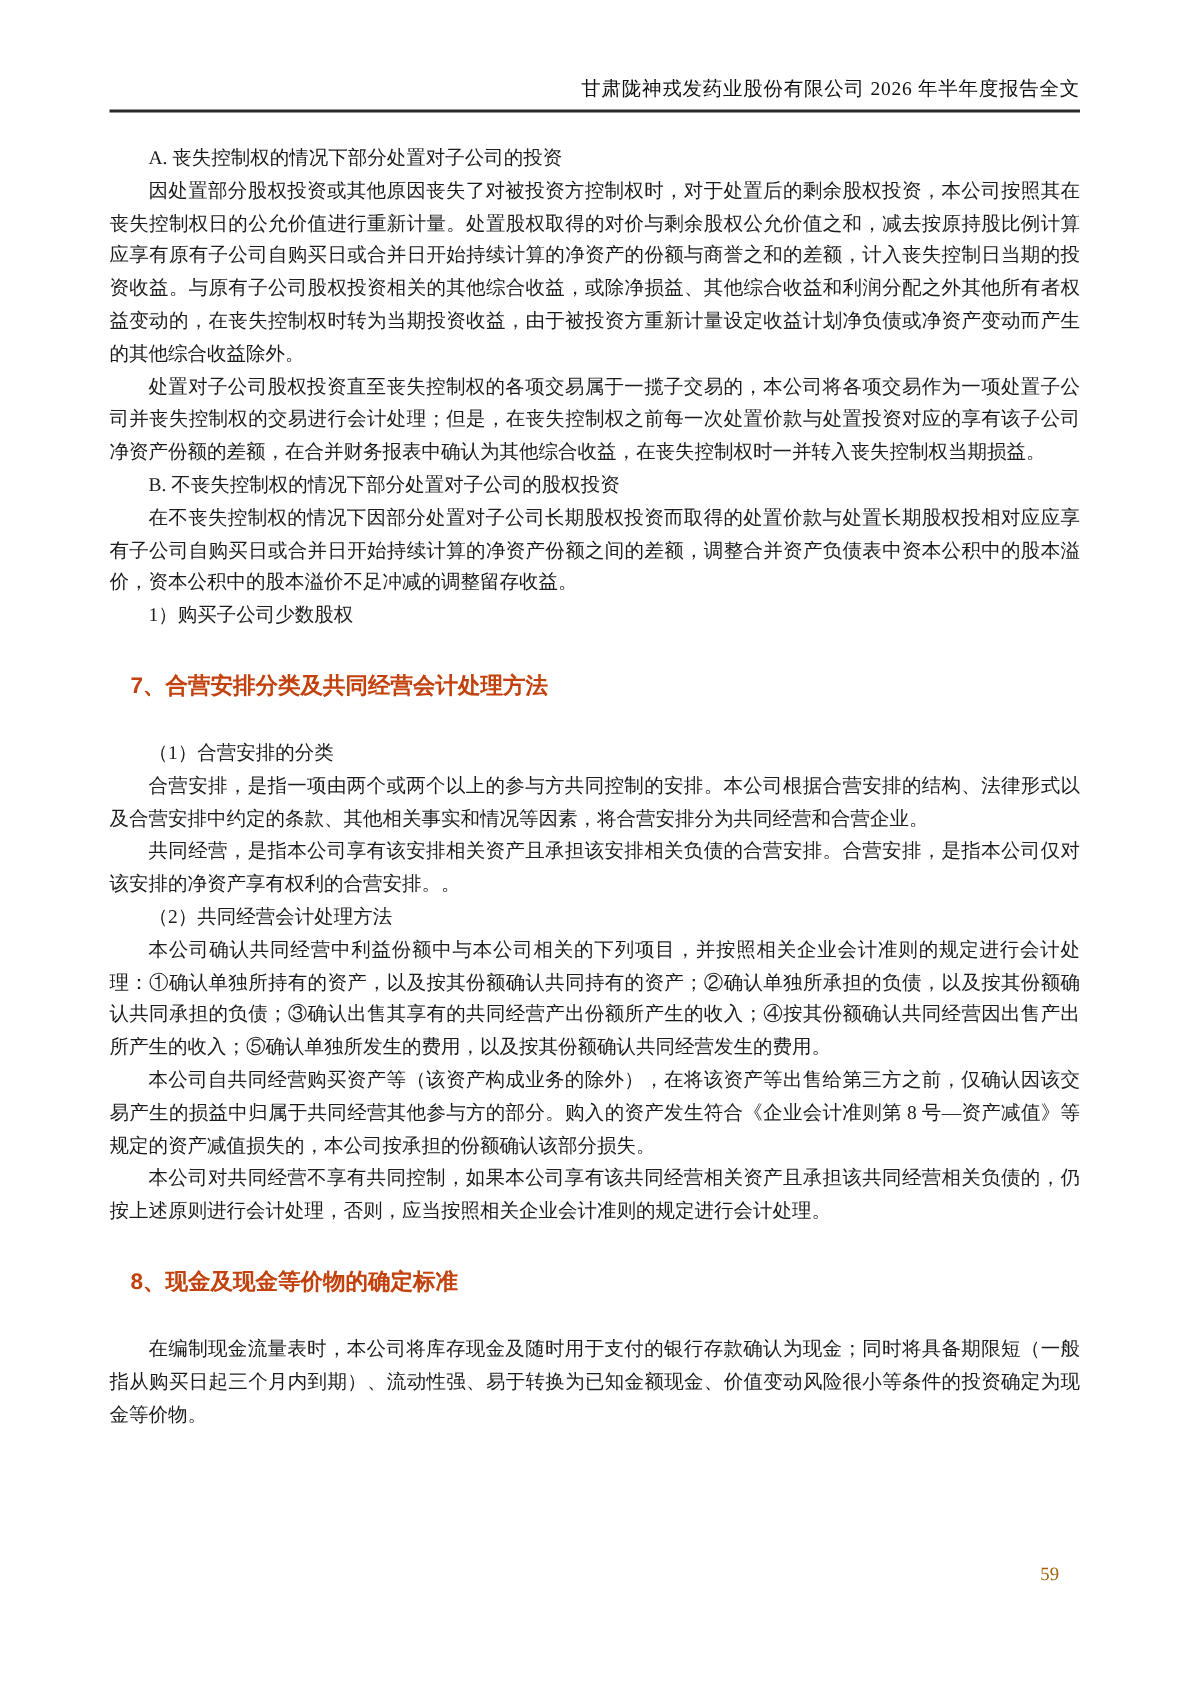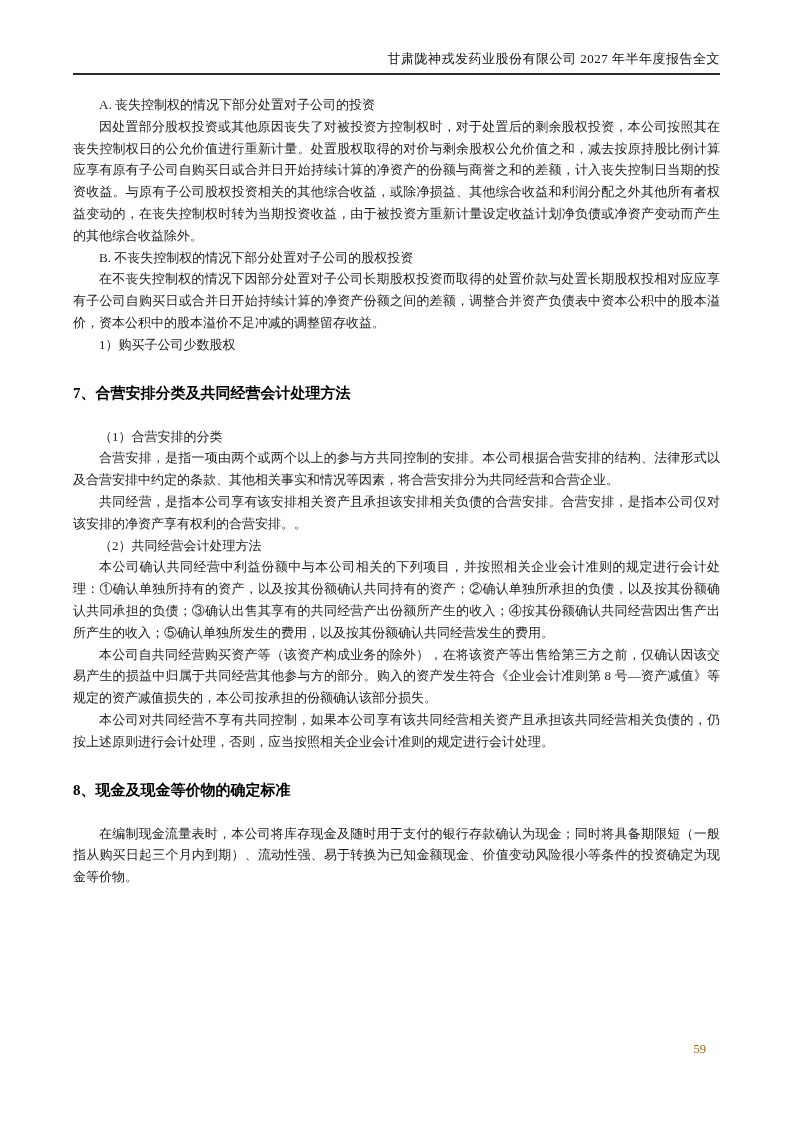--- a/index.html
+++ b/index.html
@@ -34,48 +34,49 @@
     width: 647px;
   }
   .para {
     font-size: 13px;
     line-height: 21.8px;
     text-align: justify;
     text-indent: 2em;
     color: #1c1c1c;
   }
   .section-heading {
-    font-family: Liberation Serif, serif;
+    font-family: Liberation Sans, sans-serif;
     font-size: 15px;
     font-weight: bold;
-    color: #000000;
-    margin: 27px 0 23px 0;
+    color: #c2410c;
+    margin: 27px 0 23px 14px;
     text-indent: 0;
     line-height: 20px;
   }
   .page-footer {
     position: absolute;
     right: 87px;
     top: 1042px;
     font-size: 12.5px;
     color: #a16207;
   }
 </style>
 </head>
 <body>
 
 <div class="page">
 
   <div class="page-header">
-    <span>甘肃陇神戎发药业股份有限公司 2027 年半年度报告全文</span>
+    <span>甘肃陇神戎发药业股份有限公司 2026 年半年度报告全文</span>
   </div>
 
   <div class="page-body">
     <p class="para">A. 丧失控制权的情况下部分处置对子公司的投资</p>
     <p class="para">因处置部分股权投资或其他原因丧失了对被投资方控制权时，对于处置后的剩余股权投资，本公司按照其在丧失控制权日的公允价值进行重新计量。处置股权取得的对价与剩余股权公允价值之和，减去按原持股比例计算应享有原有子公司自购买日或合并日开始持续计算的净资产的份额与商誉之和的差额，计入丧失控制日当期的投资收益。与原有子公司股权投资相关的其他综合收益，或除净损益、其他综合收益和利润分配之外其他所有者权益变动的，在丧失控制权时转为当期投资收益，由于被投资方重新计量设定收益计划净负债或净资产变动而产生的其他综合收益除外。</p>
+    <p class="para">处置对子公司股权投资直至丧失控制权的各项交易属于一揽子交易的，本公司将各项交易作为一项处置子公司并丧失控制权的交易进行会计处理；但是，在丧失控制权之前每一次处置价款与处置投资对应的享有该子公司净资产份额的差额，在合并财务报表中确认为其他综合收益，在丧失控制权时一并转入丧失控制权当期损益。</p>
     <p class="para">B. 不丧失控制权的情况下部分处置对子公司的股权投资</p>
     <p class="para">在不丧失控制权的情况下因部分处置对子公司长期股权投资而取得的处置价款与处置长期股权投相对应应享有子公司自购买日或合并日开始持续计算的净资产份额之间的差额，调整合并资产负债表中资本公积中的股本溢价，资本公积中的股本溢价不足冲减的调整留存收益。</p>
     <p class="para">1）购买子公司少数股权</p>
     <h2 class="section-heading">7、合营安排分类及共同经营会计处理方法</h2>
     <p class="para">（1）合营安排的分类</p>
     <p class="para">合营安排，是指一项由两个或两个以上的参与方共同控制的安排。本公司根据合营安排的结构、法律形式以及合营安排中约定的条款、其他相关事实和情况等因素，将合营安排分为共同经营和合营企业。</p>
     <p class="para">共同经营，是指本公司享有该安排相关资产且承担该安排相关负债的合营安排。合营安排，是指本公司仅对该安排的净资产享有权利的合营安排。。</p>
     <p class="para">（2）共同经营会计处理方法</p>
     <p class="para">本公司确认共同经营中利益份额中与本公司相关的下列项目，并按照相关企业会计准则的规定进行会计处理：①确认单独所持有的资产，以及按其份额确认共同持有的资产；②确认单独所承担的负债，以及按其份额确认共同承担的负债；③确认出售其享有的共同经营产出份额所产生的收入；④按其份额确认共同经营因出售产出所产生的收入；⑤确认单独所发生的费用，以及按其份额确认共同经营发生的费用。</p>
     <p class="para">本公司自共同经营购买资产等（该资产构成业务的除外），在将该资产等出售给第三方之前，仅确认因该交易产生的损益中归属于共同经营其他参与方的部分。购入的资产发生符合《企业会计准则第 8 号—资产减值》等规定的资产减值损失的，本公司按承担的份额确认该部分损失。</p>

